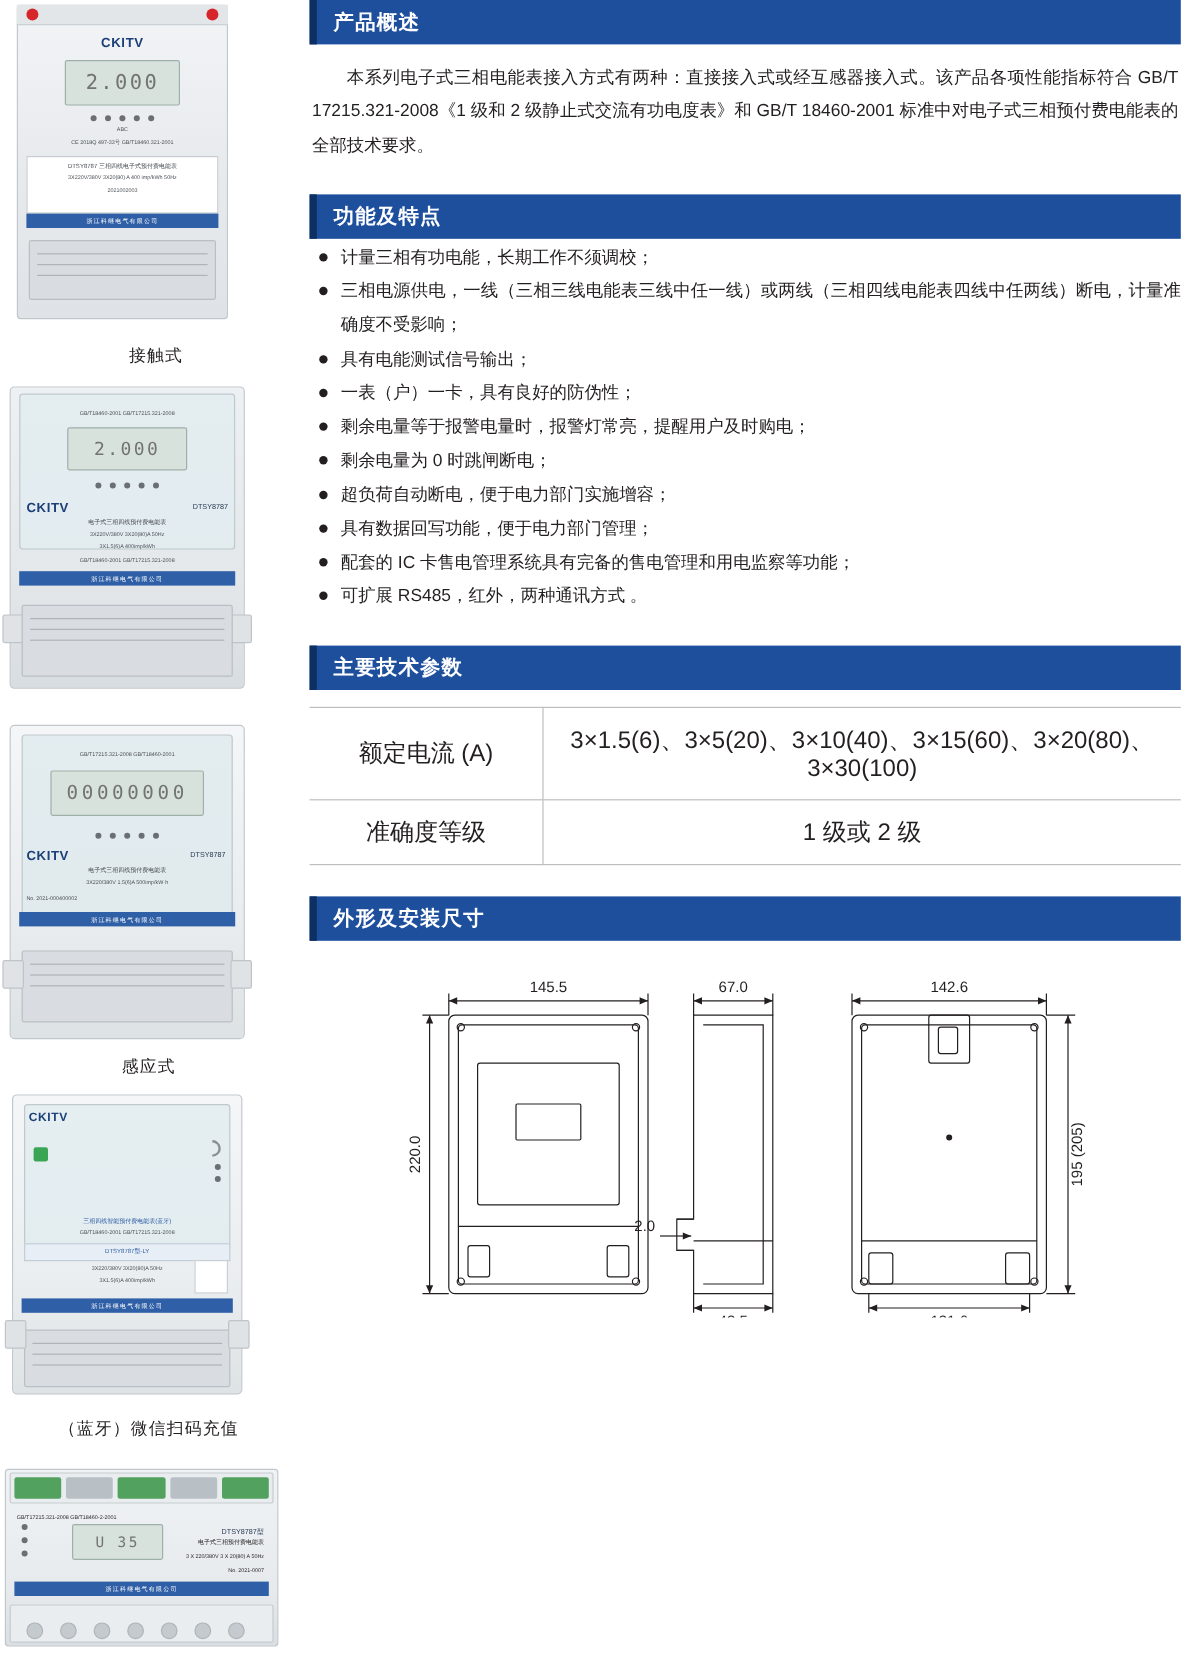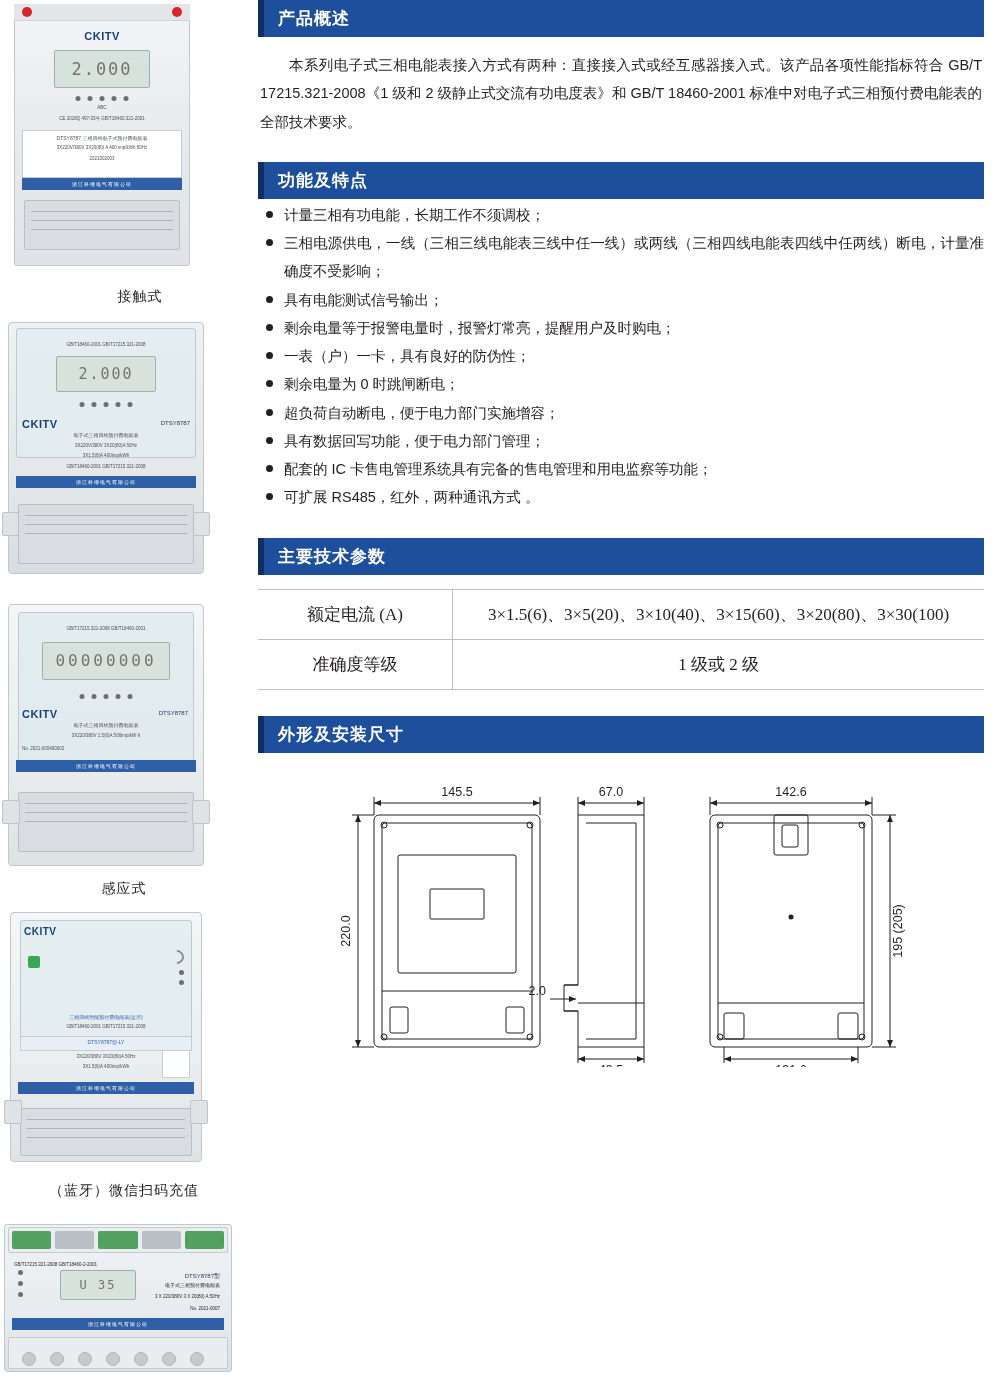--- a/index.html
+++ b/index.html
@@ -67,21 +67,21 @@
   .body-block{padding:12px 2px 0 2px;}
 
   ul.features{list-style:none;margin:0;padding:2px 0 0 6px;}
   ul.features li{
     font-size:14.5px;line-height:1.95;position:relative;padding-left:20px;text-align:justify;
   }
   ul.features li:before{
     content:"";position:absolute;left:2px;top:10px;width:7px;height:7px;border-radius:50%;background:#231f20;
   }
 
-  table.spec{border-collapse:collapse;width:100%;margin-top:14px;font-size:17px;font-family:Liberation Serif, serif;}
+  table.spec{border-collapse:collapse;width:100%;margin-top:14px;font-size:20px;}
   table.spec td{padding:13px 8px;border-bottom:1px solid #bcbec0;vertical-align:middle;}
   table.spec tr:first-child td{border-top:1px solid #bcbec0;}
   td.k{width:178px;text-align:center;border-right:1px solid #bcbec0;white-space:nowrap;}
   td.v{text-align:center;}
 
   
   .draw-wrap{position:relative;height:300px;margin-top:14px;}
   .dim{font-size:12.5px;fill:#231f20;font-family:"Liberation Sans",sans-serif;}
 </style>
 </head>
@@ -114,21 +114,21 @@
 
       <div class="namestrip" style="top:126px;height:46px;">
         <div class="tinytext" style="top:4px;font-size:5px;">DTSY8787  三相四线电子式预付费电能表</div>
         <div class="tinytext" style="top:14px;font-size:4.5px;">3X220V/380V    3X20(80) A    400 imp/kWh    50Hz</div>
         <div class="tinytext" style="top:25px;font-size:4.5px;">2021002003</div>
       </div>
       <div class="bluebar" style="top:174px;">浙江科继电气有限公司</div>
       <div class="terminal" style="top:196px;"></div>
     </div>
 
-    <div class="prod-caption" style="position:absolute;left:16px;top:288px;width:248px;">接触式</div>
+    <div class="prod-caption" style="position:absolute;left:6px;top:288px;width:248px;">接触式</div>
 
     <div class="m2">
       <div class="case"></div>
       <div class="clear"></div>
       <div class="ear" style="left:-6px;top:190px;"></div>
       <div class="ear" style="right:-6px;top:190px;"></div>
       <div class="tinytext" style="top:20px;font-size:4.5px;">GB/T18460-2001    GB/T17215.321-2008</div>
       <div class="lcd" style="left:48px;right:48px;top:34px;height:34px;">
         <div class="digits" style="font-size:15px;line-height:34px;letter-spacing:2px;">2.000</div>
       </div>
@@ -240,22 +240,22 @@
     <div class="section-head">产品概述</div>
     <div class="body-block">
       <p class="para indent" style="margin-top:2px;">本系列电子式三相电能表接入方式有两种：直接接入式或经互感器接入式。该产品各项性能指标符合 GB/T 17215.321-2008《1 级和 2 级静止式交流有功电度表》和 GB/T 18460-2001 标准中对电子式三相预付费电能表的全部技术要求。</p>
     </div>
 
     <div class="section-head" style="margin-top:26px;">功能及特点</div>
     <ul class="features">
       <li>计量三相有功电能，长期工作不须调校；</li>
       <li>三相电源供电，一线（三相三线电能表三线中任一线）或两线（三相四线电能表四线中任两线）断电，计量准确度不受影响；</li>
       <li>具有电能测试信号输出；</li>
+      <li>一表（户）一卡，具有良好的防伪性；</li>
       <li>剩余电量等于报警电量时，报警灯常亮，提醒用户及时购电；</li>
-      <li>一表（户）一卡，具有良好的防伪性；</li>
       <li>剩余电量为 0 时跳闸断电；</li>
       <li>超负荷自动断电，便于电力部门实施增容；</li>
       <li>具有数据回写功能，便于电力部门管理；</li>
       <li>配套的 IC 卡售电管理系统具有完备的售电管理和用电监察等功能；</li>
       <li>可扩展 RS485，红外，两种通讯方式 。</li>
     </ul>
 
     <div class="section-head" style="margin-top:26px;">主要技术参数</div>
     <table class="spec">
       <tbody>

